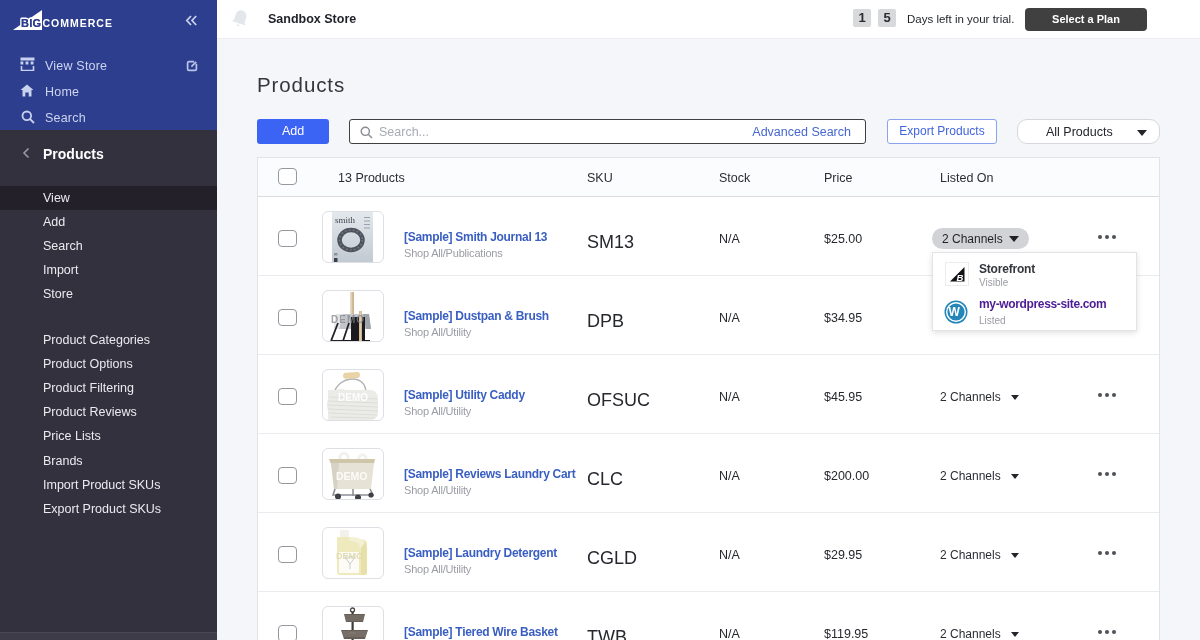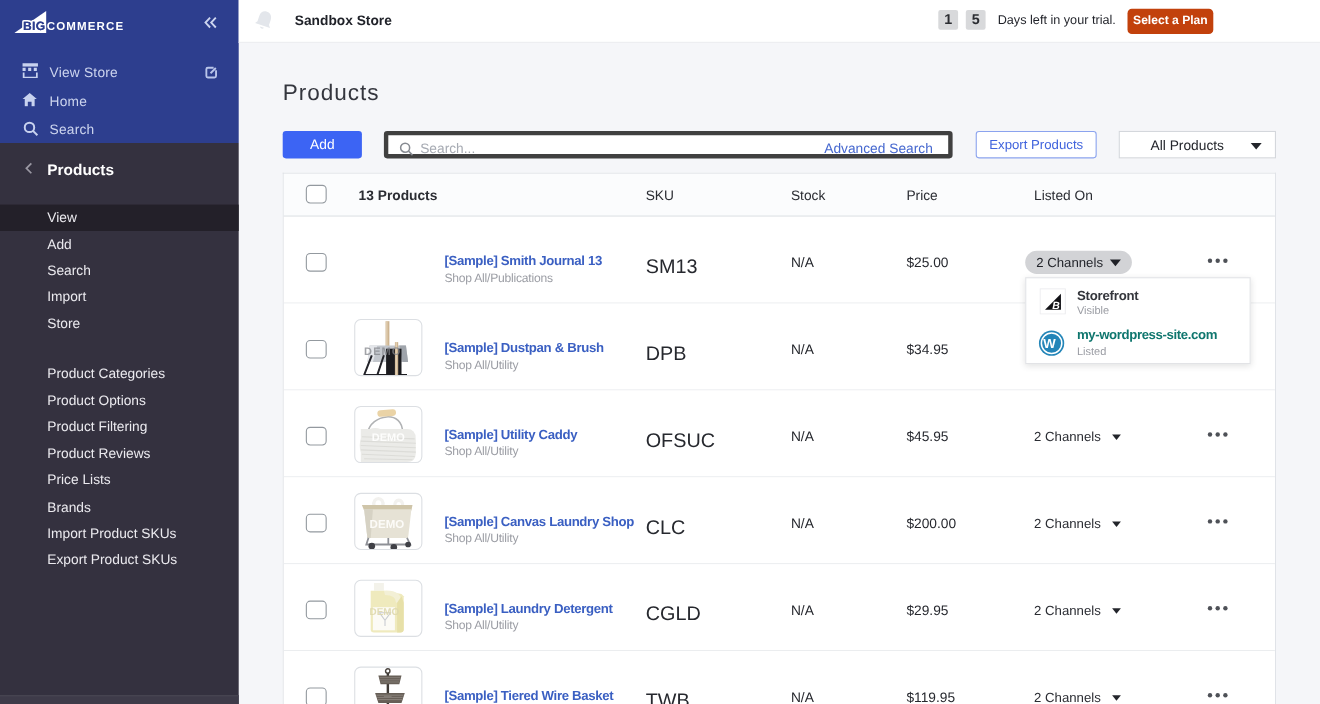--- a/index.html
+++ b/index.html
@@ -11,31 +11,31 @@
 #side-blue { position:absolute; left:0; top:0; width:217px; height:130px; background:#2d3e8e; }
 #side-dark { position:absolute; left:0; top:130px; width:217px; height:510px; background:#34313f; }
 .bnav { position:absolute; left:45px; font-size:12.5px; color:#ccd4ee; letter-spacing:0.2px; line-height:14px; }
 .dnav { position:absolute; left:43px; font-size:12.5px; color:#ebeaef; }
 #view-hl { position:absolute; left:0; top:56px; width:217px; height:24px; background:#232029; }
 #help { position:absolute; left:0; top:466px; width:217px; height:44px; background:#3e3b49; border-top:1px solid #4a4754;margin-top:36px; }
 
 
 #hdr { position:absolute; left:217px; top:0; width:983px; height:39px; background:#ffffff; border-bottom:1px solid #ebedf0;padding-left:36px; }
 .chip { position:absolute; top:9px; width:18px; height:18px; background:#d8d9db; border-radius:2px; color:#2a2c31; font-size:13px; font-weight:bold; text-align:center; line-height:18px; }
-#plan-btn { position:absolute; left:808px; top:8px; width:78px; height:23px; background:#c2410c; border-radius:4px; color:#fff; font-size:11px; font-weight:bold; text-align:center; line-height:23px; }
+#plan-btn { position:absolute; left:808px; top:8px; width:122px; height:23px; background:#404040; border-radius:4px; color:#fff; font-size:11px; font-weight:bold; text-align:center; line-height:23px; }
 
 
 #content { position:absolute; left:217px; top:39px; width:983px; height:601px; }
 h1 { position:absolute; left:40px; top:34px; font-size:20.5px; font-weight:300; color:#34363e; letter-spacing:0.9px; }
 #add-btn { position:absolute; left:40px; top:80px; width:72px; height:25px; background:#3c64f4; border-radius:3px; color:#fff; font-size:12.5px; text-align:center; line-height:25px; }
-#searchbar { position:absolute; left:132px; top:80px; width:517px; height:25px; background:#fff; border:4px solid #404040; border-radius:3px;padding-left:32px; }
+#searchbar { position:absolute; left:132px; top:80px; width:517px; height:25px; background:#fff; border:1px solid #404040; border-radius:3px;padding-left:32px; }
 #searchbar .ph { position:absolute; left:29px; top:5px; font-size:12.5px; color:#a7abb3; }
 #searchbar .adv { position:absolute; right:14px; top:5px; font-size:12.5px; color:#4668cf; }
 #export-btn { position:absolute; left:670px; top:80px; width:110px; height:25px; background:#fff; border:1px solid #8ba3ee; border-radius:3px; color:#4164dd; font-size:12px; text-align:center; line-height:23px; }
-#filter-btn { position:absolute; left:800px; top:80px; width:143px; height:25px; background:#fff; border:1px solid #d4d7dc; border-radius:0; color:#23252b; font-size:13px; }
+#filter-btn { position:absolute; left:800px; top:80px; width:143px; height:25px; background:#fff; border:1px solid #d4d7dc; border-radius:10px; color:#23252b; font-size:13px; }
 
 
 #card { position:absolute; left:40px; top:118px; width:903px; height:483px; background:#fff; border:1px solid #e0e3e8; border-bottom:none; }
 #thead { position:absolute; left:0; top:0; width:901px; height:39px; background:#fbfcfd; border-bottom:1px solid #d8dbdf; }
 .row { position:absolute; left:0; width:901px; height:79px; border-bottom:1px solid #e9ebee; background:#fff; }
 .cb { position:absolute; width:19px; height:17px; background:#fff; border:1.6px solid #93999f; border-radius:4px; }
 .col-label { position:absolute; top:13px; font-size:12.5px; color:#2b2d33; }
 .thumb { position:absolute; left:64px; top:14px; width:62px; height:52px; border:1px solid #dcdfe3; border-radius:6px; background:#fff; overflow:hidden; }
 .pname { position:absolute; left:146px; top:33px; font-size:12px; font-weight:bold; letter-spacing:-0.3px; color:#3a5fc2; white-space:nowrap; }
 .pcat { position:absolute; left:146px; top:50px; font-size:11px; letter-spacing:-0.2px; color:#9b9da4; white-space:nowrap; }
@@ -143,29 +143,47 @@
     </div>
     <div id="export-btn">Export Products</div>
     <div id="filter-btn">
       <span class="abs" style="left:28px;top:5px;font-size:12.5px;font-weight:500;">All Products</span>
       <span class="abs" style="left:119px;top:10px;width:0;height:0;border-left:5px solid transparent;border-right:5px solid transparent;border-top:6px solid #23252b"></span>
     </div>
 
     <div id="card">
       <div id="thead">
         <div class="cb" style="left:20px;top:10px"></div>
-        <div class="col-label" style="left:68px;font-weight:700">13 Products</div>
+        <div class="col-label" style="left:80px;font-weight:400">13 Products</div>
         <div class="col-label" style="left:329px">SKU</div>
         <div class="col-label" style="left:461px">Stock</div>
         <div class="col-label" style="left:566px">Price</div>
         <div class="col-label" style="left:682px">Listed On</div>
       </div>
 
       <div class="row" style="top:39px">
         <div class="cb" style="left:20px;top:33px"></div>
+        <div class="thumb"><svg width="60" height="50" viewBox="0 0 60 50">
+          <defs>
+                <linearGradient id="smg" x1="0" y1="0" x2="0" y2="1">
+            <stop offset="0" stop-color="#e3e8ec"></stop>
+                  <stop offset="1" stop-color="#c2cad2"></stop>
+          </linearGradient>
+              </defs>
+          <rect x="9" y="0" width="41" height="50" fill="url(#smg)"></rect>
+          <text x="12" y="11" font-size="9" font-family="Liberation Serif" fill="#3f4651">smith</text>
+          <ellipse cx="28" cy="28" rx="11.5" ry="10" stroke="#4d525c" stroke-width="4.5" fill="none"></ellipse>
+          <ellipse cx="28" cy="28" rx="11.5" ry="10" stroke="#6e7580" stroke-width="1.5" fill="none" stroke-dasharray="2 2"></ellipse>
+          <rect x="41" y="5" width="6" height="1" fill="#98a2ae"></rect>
+          <rect x="41" y="8.5" width="6" height="1" fill="#98a2ae"></rect>
+          <rect x="41" y="12" width="6" height="1" fill="#98a2ae"></rect>
+          <rect x="41" y="15.5" width="6" height="1" fill="#98a2ae"></rect>
+          <rect x="11" y="41" width="3.5" height="2.5" fill="#8b939e"></rect>
+          <rect x="11" y="46" width="3.5" height="4" fill="#3c414a"></rect>
+        </svg></div>
         <div class="pname">[Sample] Smith Journal 13</div>
         <div class="pcat">Shop All/Publications</div>
         <div class="sku">SM13</div>
         <div class="stock">N/A</div>
         <div class="price">$25.00</div>
         <div class="dots">
             <i></i>
             <i></i>
             <i></i>
           </div>
@@ -223,21 +241,21 @@
           <path d="M17 11 C15 2 27 2 25 11 M36 11 C35 4 44 4 43 11" stroke="#f2f1ee" stroke-width="3" fill="none"></path>
           <polygon points="6,10 52,10 51,15 8,15" fill="#cfc5a9"></polygon>
           <polygon points="8,14 51,14 48,40 11,40" fill="#e6e2d5"></polygon>
           <polygon points="8,14 16,14 14,40 11,40" fill="#d6d2c4"></polygon>
           <text x="13" y="31" font-size="10.5" font-weight="bold" fill="#fcfbf8">DEMO</text>
           <path d="M12 40 L10 46 L50 46 L47 40 M30 40 L30 47" stroke="#8e9096" stroke-width="1.6" fill="none"></path>
           <circle cx="15" cy="47.5" r="3" fill="#3f4046"></circle>
               <circle cx="35" cy="48.5" r="3" fill="#3f4046"></circle>
           <circle cx="48" cy="46" r="2.6" fill="#3f4046"></circle>
         </svg></div>
-        <div class="pname">[Sample] Canvas Laundry Shop</div>
+        <div class="pname">[Sample] Reviews Laundry Cart</div>
         <div class="pcat">Shop All/Utility</div>
         <div class="sku">CLC</div>
         <div class="stock">N/A</div>
         <div class="price">$200.00</div>
         <div class="chan">2 Channels</div>
         <div class="caret"></div>
         <div class="dots">
             <i></i>
             <i></i>
             <i></i>
@@ -303,19 +321,19 @@
           <polygon points="5,19.5 19.5,5 19.5,19.5" fill="#121216"></polygon>
           <text x="11.5" y="18.5" font-size="9.5" font-weight="bold" font-style="italic" fill="#ffffff">B</text>
         </svg>
         <div class="abs" style="left:46px;top:9px;font-size:12px;font-weight:bold;letter-spacing:-0.2px;color:#34363c;white-space:nowrap">Storefront</div>
         <div class="abs" style="left:46px;top:24px;font-size:10px;color:#9a9ca3;white-space:nowrap">Visible</div>
         <svg class="abs" style="left:11px;top:47px" width="24" height="24" viewBox="0 0 24 24">
           <circle cx="12" cy="12" r="11.5" fill="#2385b8"></circle>
           <circle cx="12" cy="12" r="9.3" fill="none" stroke="#ffffff" stroke-width="1.4"></circle>
           <text x="4.5" y="16" font-size="12" font-weight="bold" fill="#ffffff" textLength="15">W</text>
         </svg>
-        <div class="abs" style="left:46px;top:44px;font-size:12px;font-weight:bold;letter-spacing:-0.35px;color:#0f766e;white-space:nowrap">my-wordpress-site.com</div>
+        <div class="abs" style="left:46px;top:44px;font-size:12px;font-weight:bold;letter-spacing:-0.35px;color:#4c1d95;white-space:nowrap">my-wordpress-site.com</div>
         <div class="abs" style="left:46px;top:62px;font-size:10px;color:#9a9ca3;white-space:nowrap">Listed</div>
       </div>
     </div>
   </div>
 
 </div>
 
 </body></html>

